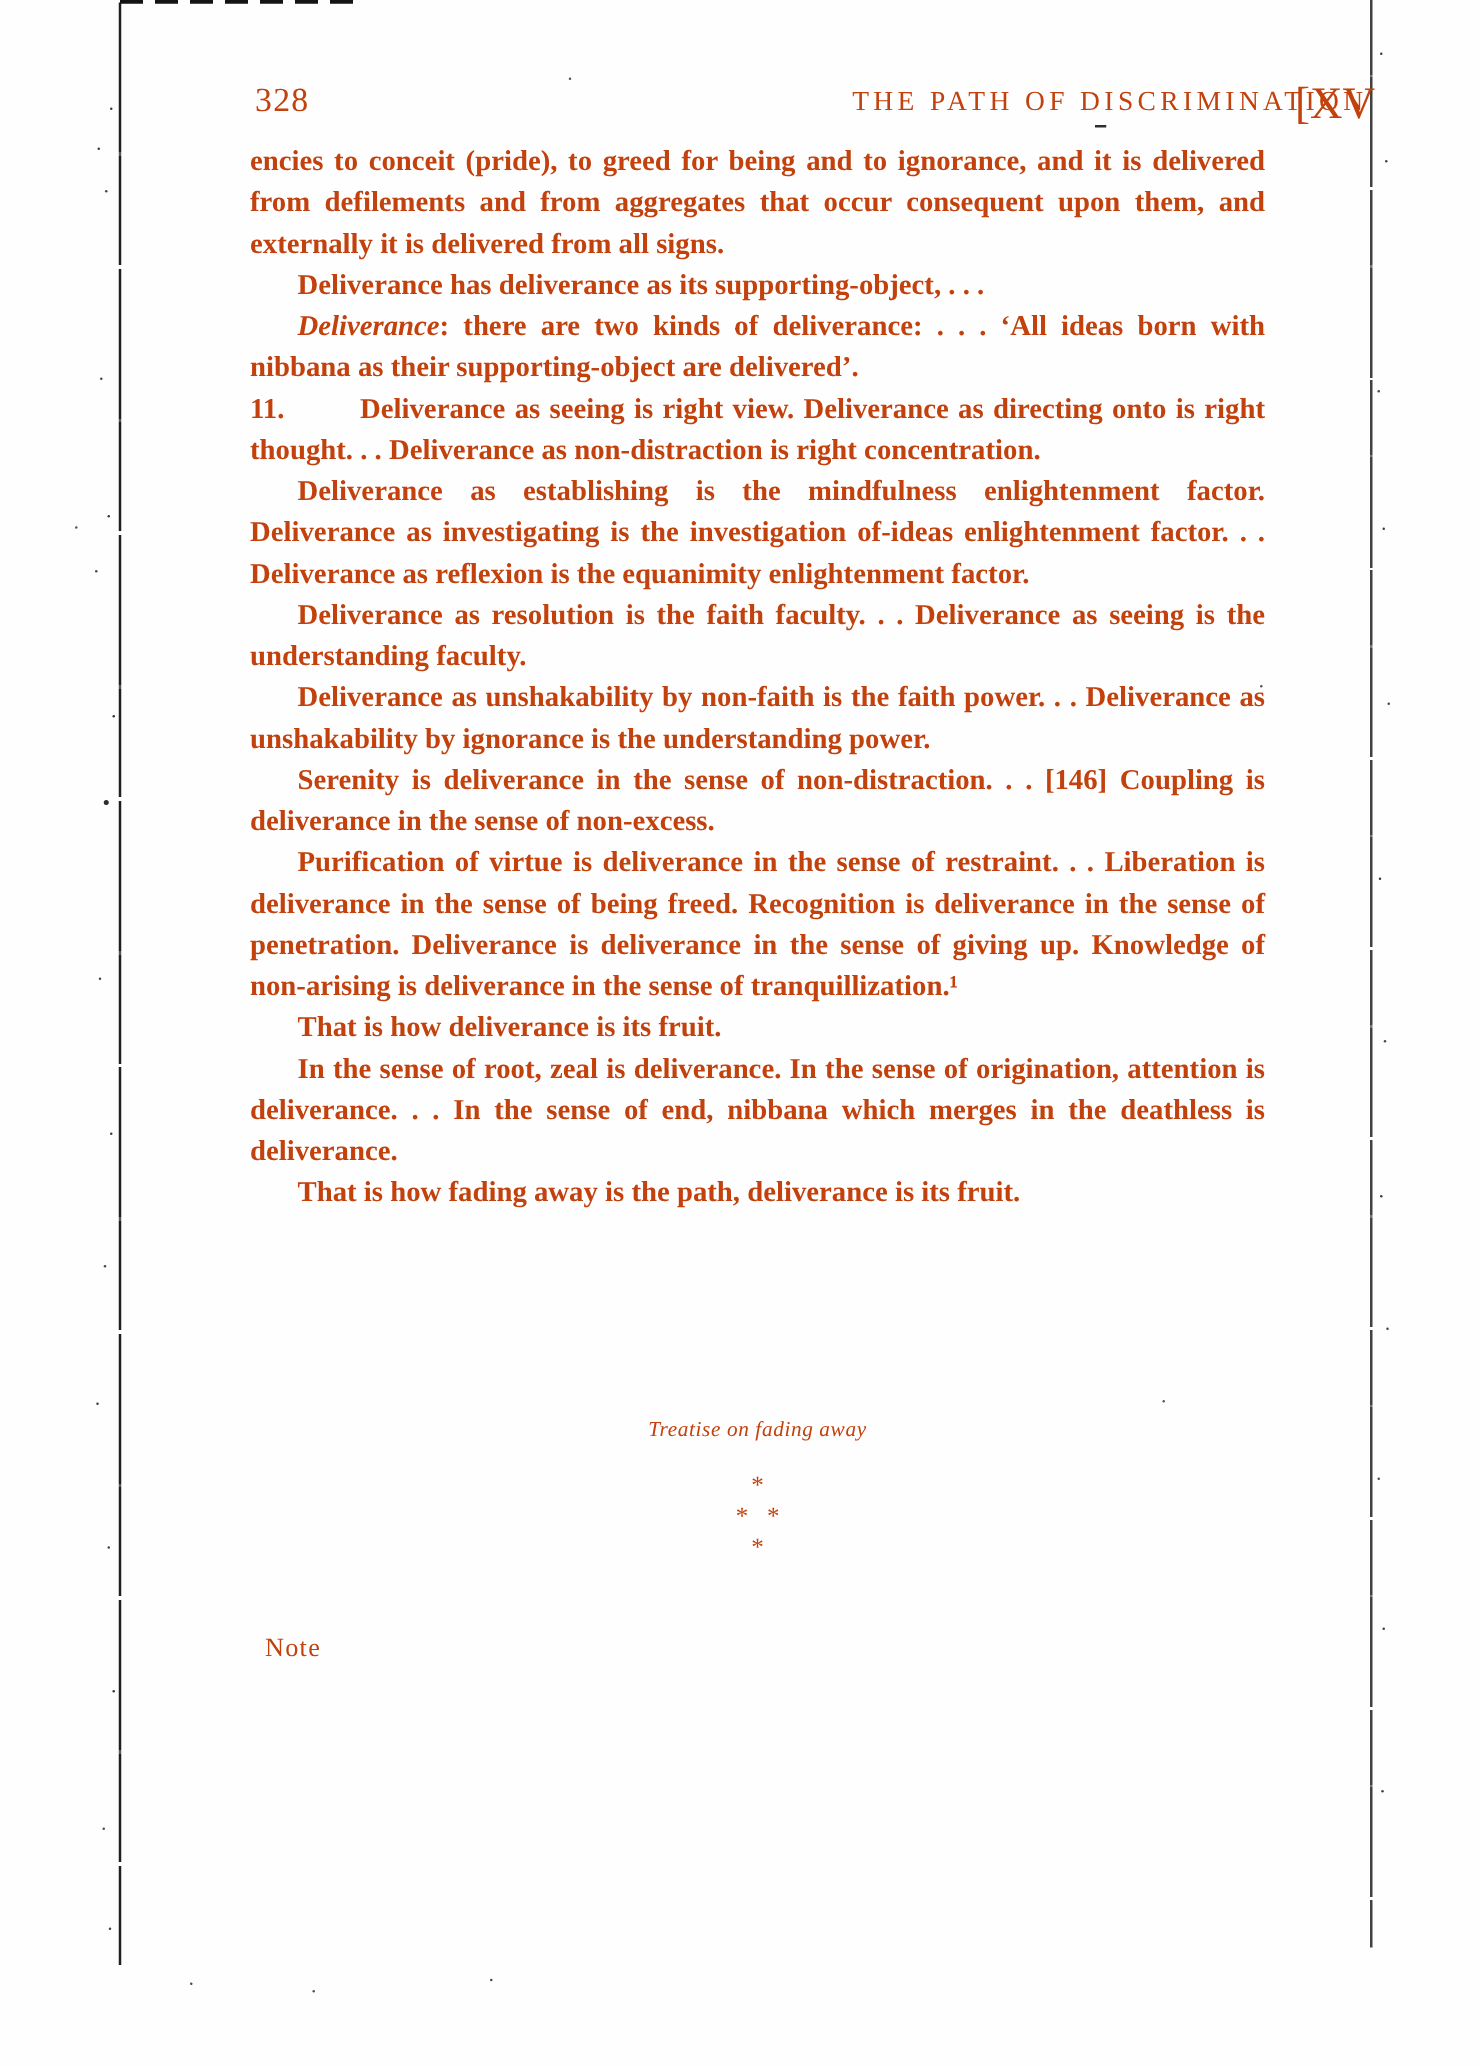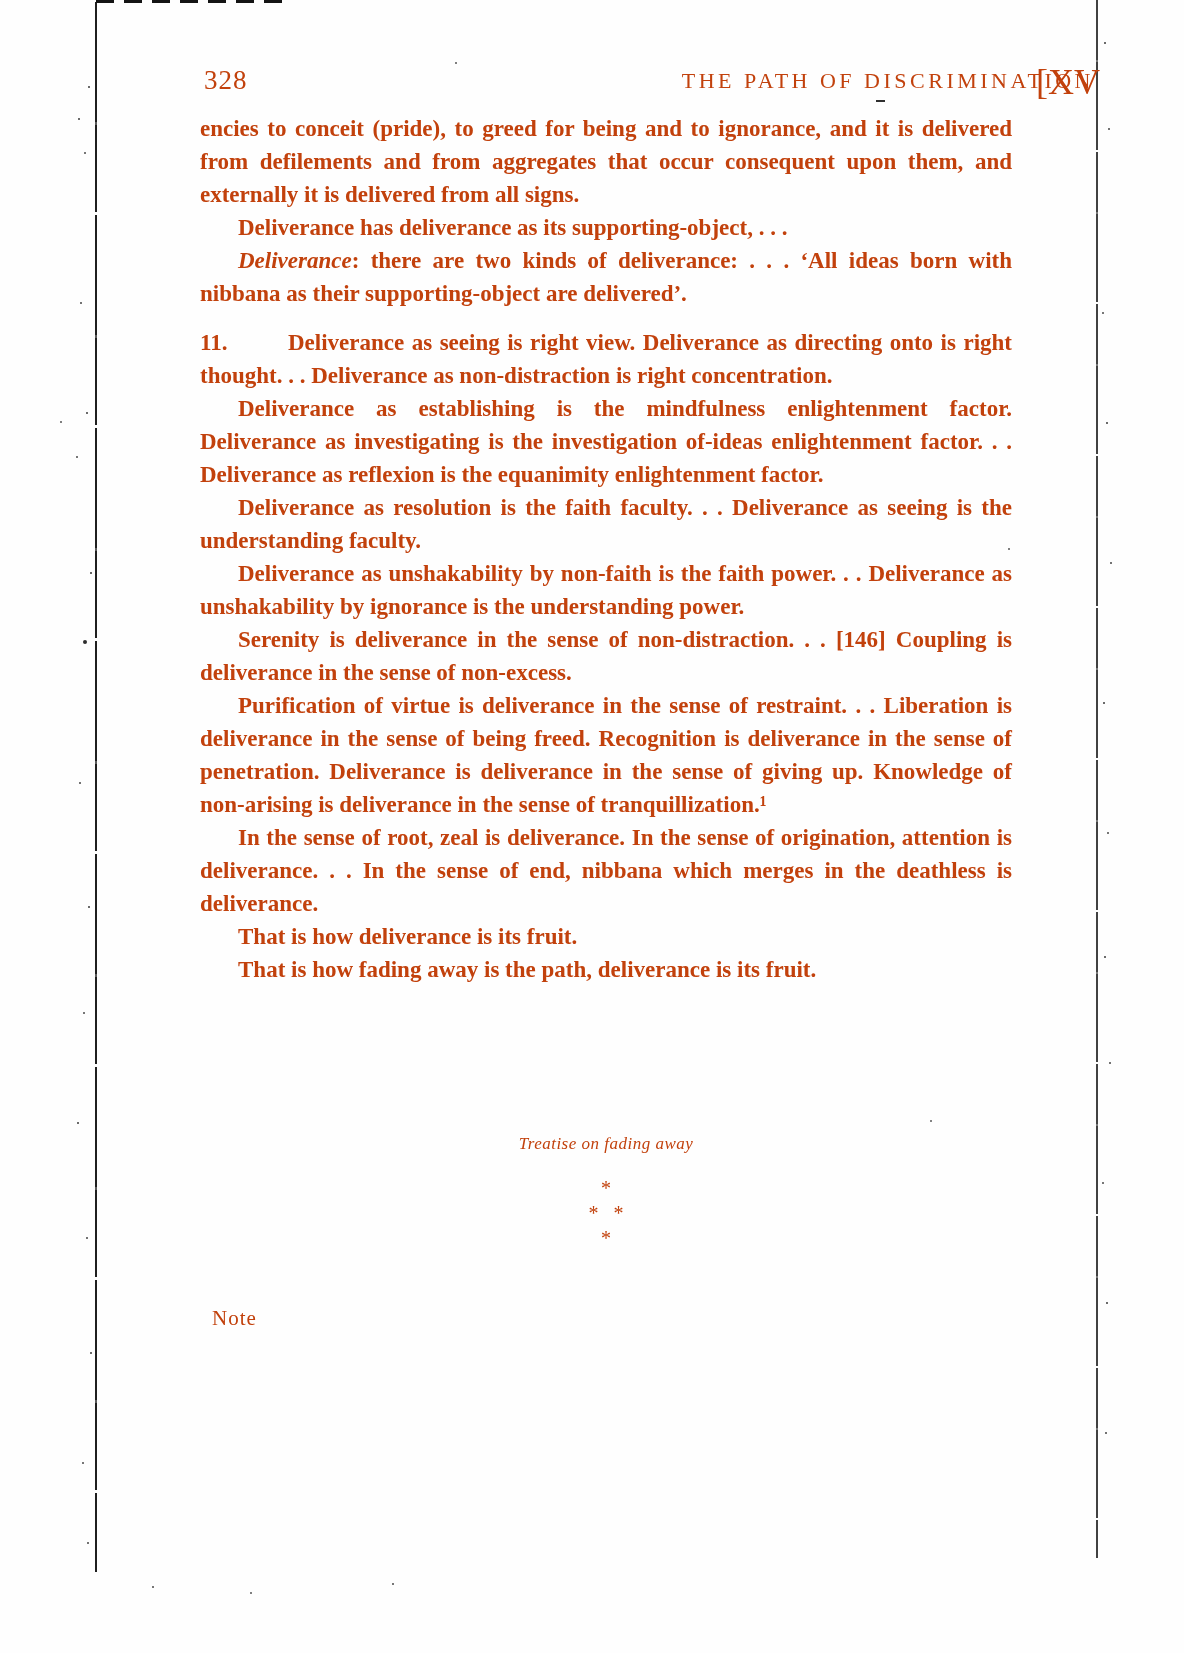--- a/index.html
+++ b/index.html
@@ -12,21 +12,21 @@
   
   .header { position:absolute; top:60px; left:0; width:100%; height:44px; }
   .page-number { position:absolute; left:204px; top:5px; font-size:27px; letter-spacing:1px; }
   .running-title { position:absolute; left:0; right:90px; top:8px; text-align:right; font-size:22px; letter-spacing:3.5px; font-weight:400; }
   .chapter-marker { position:absolute; left:1036px; top:1px; font-size:36px; }
 
   
   .body-text { position:absolute; left:200px; top:112px; width:812px; font-size:23px; line-height:33px; text-align:justify; }
   .body-text p { margin:0;font-weight:bold; }
   .body-text p.indent { text-indent:38px; }
-  .para-number { display:inline-block; width:88px;margin-top:16px; }
+  .para-number { display:inline-block; width:88px; }
 
   .treatise { position:absolute; left:200px; width:812px; top:1134px; text-align:center; font-size:17px; letter-spacing:0.5px;font-style:italic; }
 
   .stars { position:absolute; left:200px; width:812px; top:1176px; text-align:center; font-size:20px; line-height:25px; }
   .stars div { white-space:pre; }
 
   .note-heading { position:absolute; left:212px; top:1306px; font-size:21px; letter-spacing:1px; }
 
   .footnote { position:absolute; left:205px; top:1368px; width:818px; font-size:19.5px; line-height:30px; text-align:justify; }
   .footnote p { margin:0; text-indent:46px; }
@@ -77,22 +77,22 @@
   <div class="body-text">
       <p class="flush">encies to conceit (pride), to greed for being and to ignorance, and it is delivered from defilements and from aggregates that occur consequent upon them, and externally it is delivered from all signs.</p>
       <p class="indent">Deliverance has deliverance as its supporting-object, . . .</p>
       <p class="indent"><i>Deliverance</i>: there are two kinds of deliverance: . . . ‘All ideas born with nibbana as their supporting-object are delivered’.</p>
       <p class="flush"><span class="para-number">11.</span>Deliverance as seeing is right view. Deliverance as directing onto is right thought. . . Deliverance as non-distraction is right concentration.</p>
       <p class="indent">Deliverance as establishing is the mindfulness enlightenment factor. Deliverance as investigating is the investigation of-ideas enlightenment factor. . .  Deliverance as reflexion is  the equanimity enlightenment factor.</p>
       <p class="indent">Deliverance as resolution is the faith faculty. . .  Deliverance as seeing is the understanding faculty.</p>
       <p class="indent">Deliverance as unshakability by non-faith is the faith power. . . Deliverance as unshakability by ignorance is the understanding power.</p>
       <p class="indent">Serenity is deliverance in the sense of non-distraction. . . [146] Coupling is deliverance in the sense of non-excess.</p>
       <p class="indent">Purification of virtue is deliverance in the sense of restraint. . . Liberation is deliverance in the sense of being freed. Recognition is deliverance in the sense of penetration. Deliverance is deliverance in the sense of giving up. Knowledge of non-arising is deliverance in the sense of tranquillization.¹</p>
+      <p class="indent">That is how deliverance is its fruit.</p>
       <p class="indent">In the sense of root, zeal is deliverance. In the sense of origination, attention is deliverance. . .  In the sense of end, nibbana which merges in the deathless is deliverance.</p>
-      <p class="indent">That is how deliverance is its fruit.</p>
       <p class="indent">That is how fading away is the path, deliverance is its fruit.</p>
     </div>
 
   <div class="treatise">Treatise on fading away</div>
 
   <div class="stars">
       <div>*</div>
       <div>*   *</div>
       <div>*</div>
     </div>

